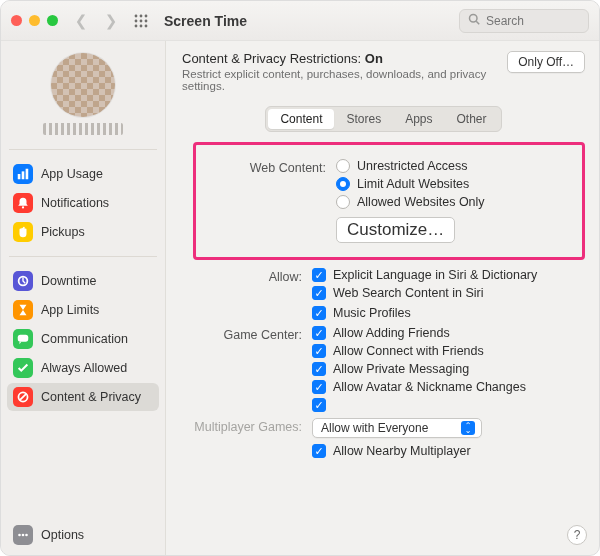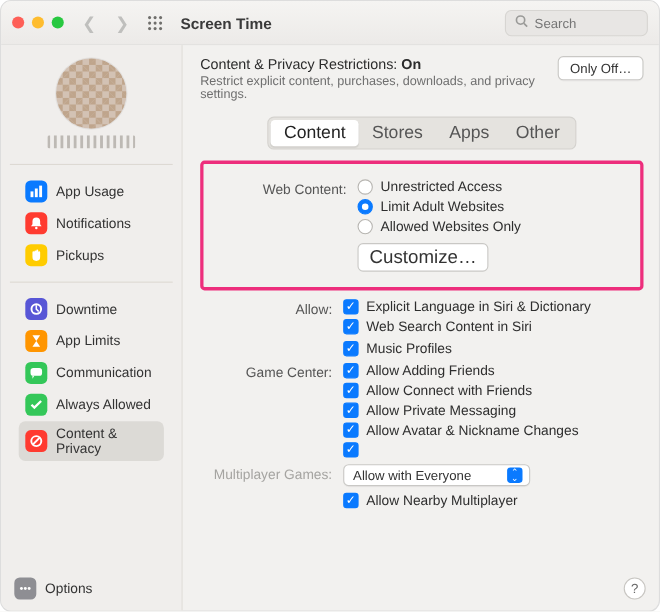--- a/index.html
+++ b/index.html
@@ -72,21 +72,21 @@
     background-position:0 0,0 6px,6px -6px,-6px 0;
   }
   .username {
     margin-top:6px; font-size:12px; color:#7a7a7a;
     background-image:
       linear-gradient(90deg, #bdb9b4 50%, transparent 50%);
     background-size:6px 6px;
     color:transparent;
     width:80px; height:12px; border-radius:2px;
   }
-  .side-list { padding:4px 16px; display:flex; flex-direction:column; gap:1px; }
+  .side-list { padding:4px 6px; display:flex; flex-direction:column; gap:1px; }
   .side-sep { height:1px; background:#ddd9d3; margin:6px 8px; }
   .side-item {
     display:flex; align-items:center; gap:8px;
     padding:4px 6px; border-radius:6px; cursor:default;
     color:#333;
   }
   .side-item.selected { background:#dcdad6; }
   .side-item .sicon {
     width:20px; height:20px; border-radius:5px;
     display:flex; align-items:center; justify-content:center;
@@ -106,21 +106,21 @@
     background:#ffffff; border:1px solid #c9c8c5; border-radius:5px;
     padding:3px 10px; font-size:12px; color:#333; cursor:default;
     box-shadow:0 1px 0 rgba(0,0,0,.03);
   }
   .tabs {
     margin:14px auto 10px; display:flex; gap:0;
     background:#e5e3df; border:1px solid #d4d2ce; border-radius:6px;
     width:fit-content; padding:2px;
   }
   .tab {
-    padding:3px 12px; font-size:16px; border-radius:4px; color:#555;
+    padding:3px 12px; font-size:12px; border-radius:4px; color:#555;
   }
   .tab.active { background:#ffffff; box-shadow:0 1px 1px rgba(0,0,0,.08); color:#222; }
   .section { display:flex; gap:10px; margin:6px 0 4px; }
   .sec-label {
     width:120px; text-align:right; color:#555; font-size:12.5px; padding-top:2px;
     flex:0 0 120px;
   }
   .sec-label.dim { color:#a5a4a1; }
   .sec-body { flex:1; display:flex; flex-direction:column; gap:4px; }
   .radio-row, .check-row { display:flex; align-items:center; gap:7px; font-size:12.5px; color:#2e2e2e; }
@@ -132,20 +132,21 @@
   .radio.checked::after { content:""; width:6px; height:6px; border-radius:50%; background:#fff; }
   .check {
     width:14px; height:14px; border-radius:3px; border:1px solid #b7b5b1; background:#fff;
     flex:0 0 14px; display:flex; align-items:center; justify-content:center;
   }
   .check.checked { background:#0a7aff; border-color:#0a7aff; color:#fff; font-size:11px; line-height:1; }
   .check.checked::after { content:"✓"; }
   .callout {
     border:3px solid #ed2e7c; border-radius:4px;
     padding:8px 10px 10px;
+    margin-left:11px;
   }
   .small-btn {
     background:#ffffff; border:1px solid #c9c8c5; border-radius:5px;
     padding:2px 10px; font-size:17px; color:#333; margin-top:4px; width:fit-content;
   }
   .popup {
     display:flex; align-items:center; justify-content:space-between;
     background:#ffffff; border:1px solid #c9c8c5; border-radius:5px;
     padding:2px 6px 2px 8px; font-size:12px; color:#333;
     width:170px;

